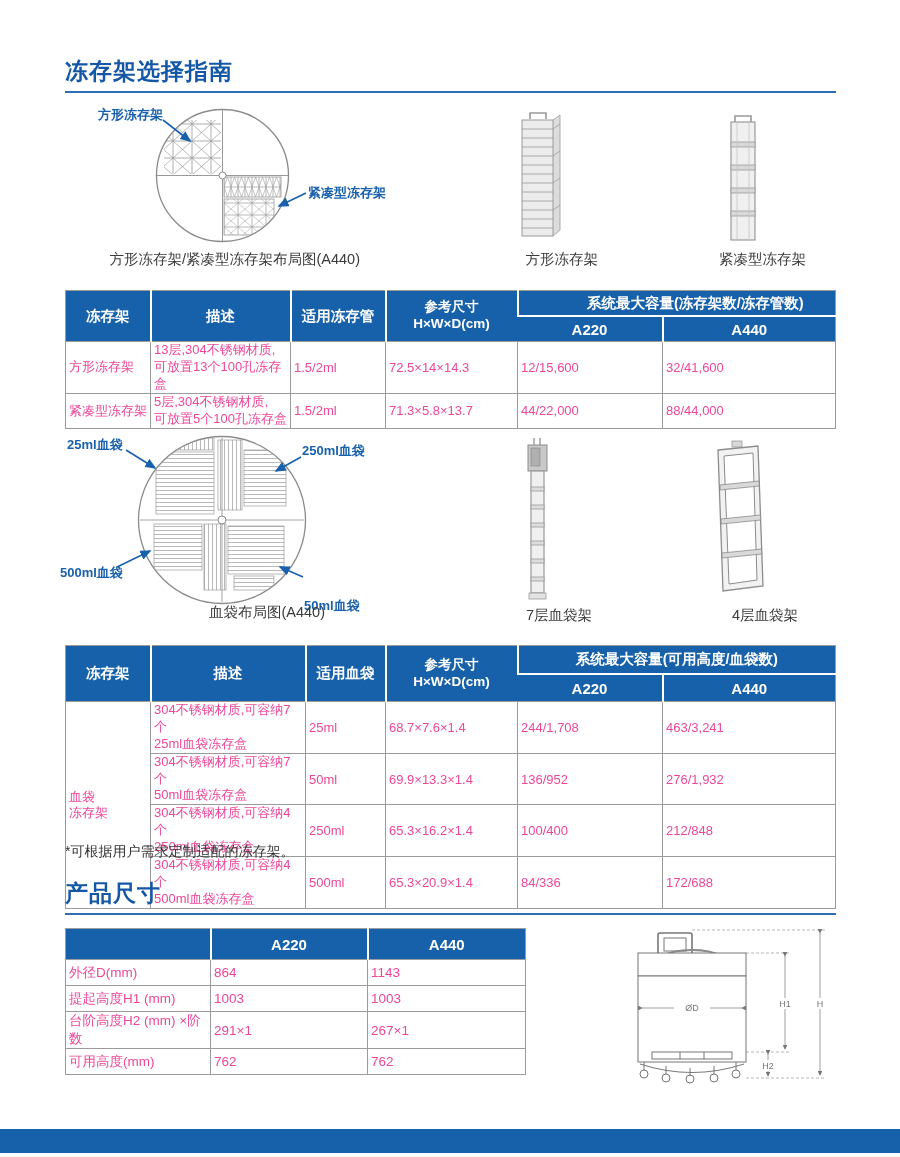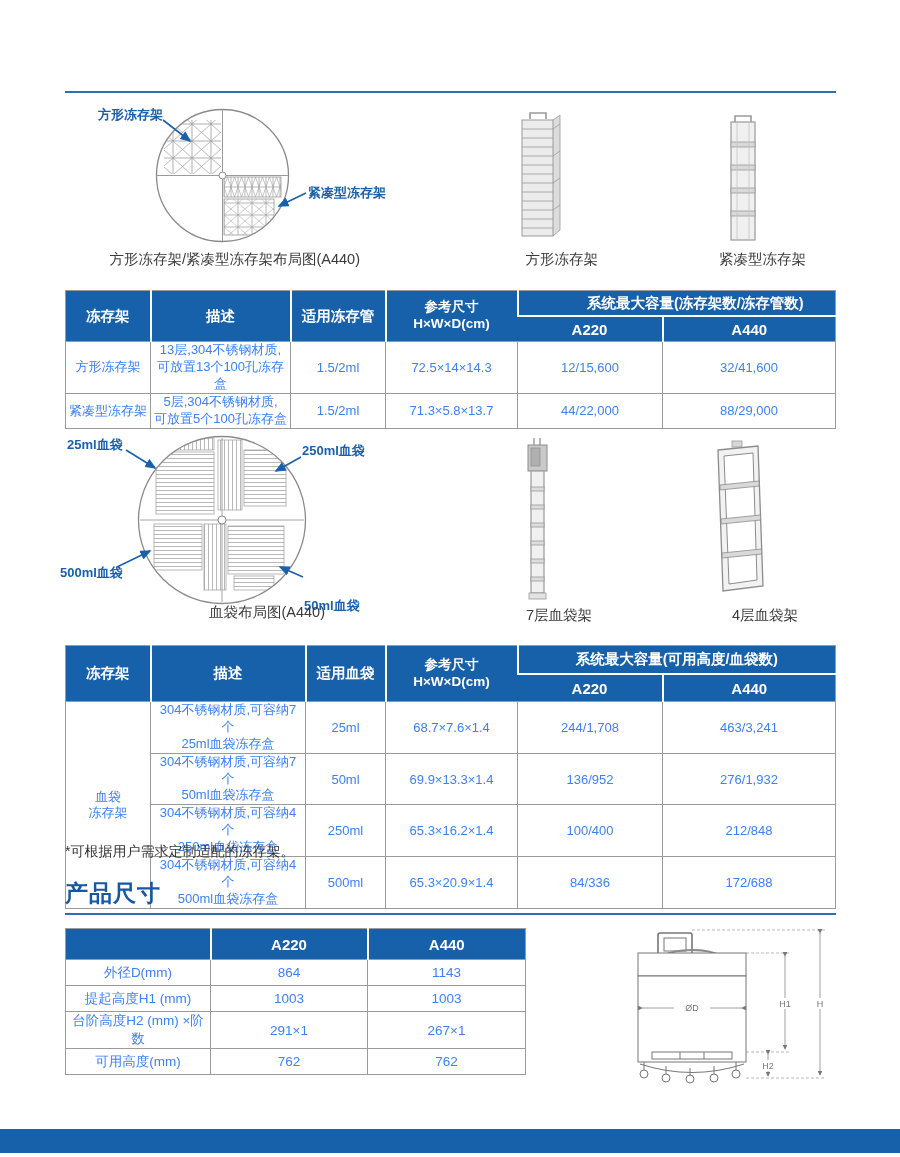--- a/index.html
+++ b/index.html
@@ -11,22 +11,22 @@
   .diag-label{font-size:13px;font-weight:bold;color:#1961ac;white-space:nowrap;}
   .caption{font-size:14.5px;color:#3a3a3a;text-align:right;white-space:nowrap;}
   .note{font-size:14px;color:#333;}
   
   table.dt{border-collapse:collapse;table-layout:fixed;background:#fff;border:1px solid #9b9b9b;}
   table.dt th{background:#1761ab;color:#fff;font-weight:bold;font-size:14.5px;
               text-align:center;vertical-align:middle;padding:0 2px;}
   table.dt th.sub{font-size:15px;}
   table.dt th + th{border-left:2px solid #fff;}
   table.dt th.capacity{border-bottom:2px solid #fff;}
-  table.dt td{border:1px solid #9b9b9b;font-size:13px;text-align:center;
-              vertical-align:middle;color:#3b82f6;padding:0 3px;}
+  table.dt td{border:1px solid #9b9b9b;font-size:13px;
+              vertical-align:middle;color:#ec4899;padding:0 3px;}
   .ml{white-space:pre-line;line-height:1.25;}
   td.desc{font-size:12.5px;line-height:1.3;white-space:pre-line;}
   table.t3 th{font-size:15px;}
   table.t3 td{font-size:13.5px;}
   .footer-bar{background:#1761ab;}
   svg{display:block;}
 </style>
 </head>
 <body>
 
@@ -54,20 +54,21 @@
       </pattern>
       <pattern id="sh" width="10" height="4" patternUnits="userSpaceOnUse">
         <path d="M0,0.5 H10" stroke="#9a9a9a" stroke-width="0.7"></path>
       </pattern>
       <pattern id="sv" width="4" height="10" patternUnits="userSpaceOnUse">
         <path d="M0.5,0 V10" stroke="#9a9a9a" stroke-width="0.7"></path>
       </pattern>
     </defs>
   </svg>
 
+  <div class="abs sec-title" style="left:65px;top:56px;">冻存架选择指南</div>
   <div class="abs sec-underline" style="left:65px;top:91px;width:771px;"></div>
 
   <svg class="abs" style="left:154px;top:107px;" width="137" height="137" viewBox="0 0 137 137">
     <clipPath id="c1">
         <circle cx="68.5" cy="68.5" r="65.5"></circle>
       </clipPath>
     <circle cx="68.5" cy="68.5" r="66" fill="#fff" stroke="#8a8a8a" stroke-width="1.3"></circle>
     <g clip-path="url(#c1)">
       <path d="M68.5,2 V135 M2,68.5 H135" stroke="#9a9a9a" stroke-width="1"></path>
       <rect x="10" y="13" width="57" height="54" fill="url(#bx)"></rect>
@@ -139,21 +140,21 @@
       <td>12/15,600</td>
       <td>32/41,600</td>
     </tr>
     <tr style="height:35px;">
       <td>紧凑型冻存架</td>
       <td class="desc">5层,304不锈钢材质,
 可放置5个100孔冻存盒</td>
       <td>1.5/2ml</td>
       <td>71.3×5.8×13.7</td>
       <td>44/22,000</td>
-      <td>88/29,000</td>
+      <td>88/44,000</td>
     </tr>
   </tbody>
     </table>
 
   <svg class="abs" style="left:136px;top:434px;" width="172" height="172" viewBox="0 0 172 172">
     <clipPath id="c2">
         <circle cx="86" cy="86" r="83"></circle>
       </clipPath>
     <circle cx="86" cy="86" r="83.5" fill="#fff" stroke="#8a8a8a" stroke-width="1.3"></circle>
     <g clip-path="url(#c2)" stroke="#9a9a9a" stroke-width="0.7">

